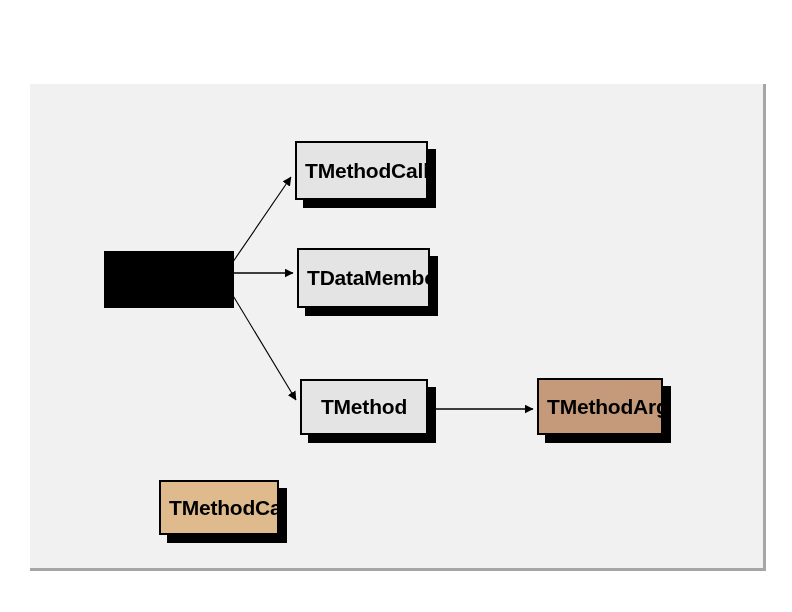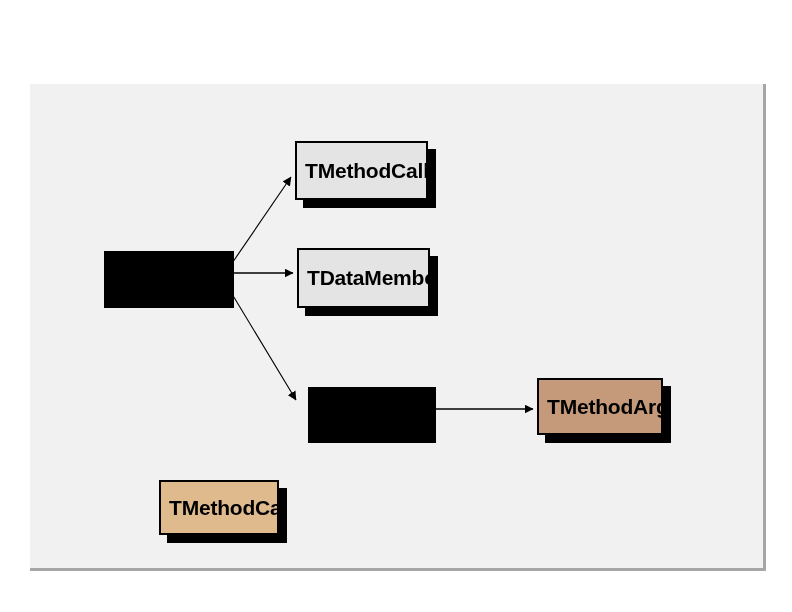--- a/index.html
+++ b/index.html
@@ -106,20 +106,23 @@
 
 
   <div class="node" style="left:295px; top:141px; width:133px; height:59px; background:#e4e4e4;">
     <span class="label">TMethodCall</span>
   </div>
 
   <div class="node" style="left:297px; top:248px; width:133px; height:60px; background:#e4e4e4;">
     <span class="label">TDataMember</span>
   </div>
 
+  <div class="node centered" style="left:300px; top:379px; width:128px; height:56px; background:#e4e4e4;">
+    <span class="label">TMethod</span>
+  </div>
 
   <div class="node" style="left:537px; top:378px; width:126px; height:57px; background:#c59a7b;">
     <span class="label">TMethodArg</span>
   </div>
 
   <div class="node" style="left:159px; top:480px; width:120px; height:55px; background:#deba8d;">
     <span class="label">TMethodCall</span>
   </div>
 
 </div>

